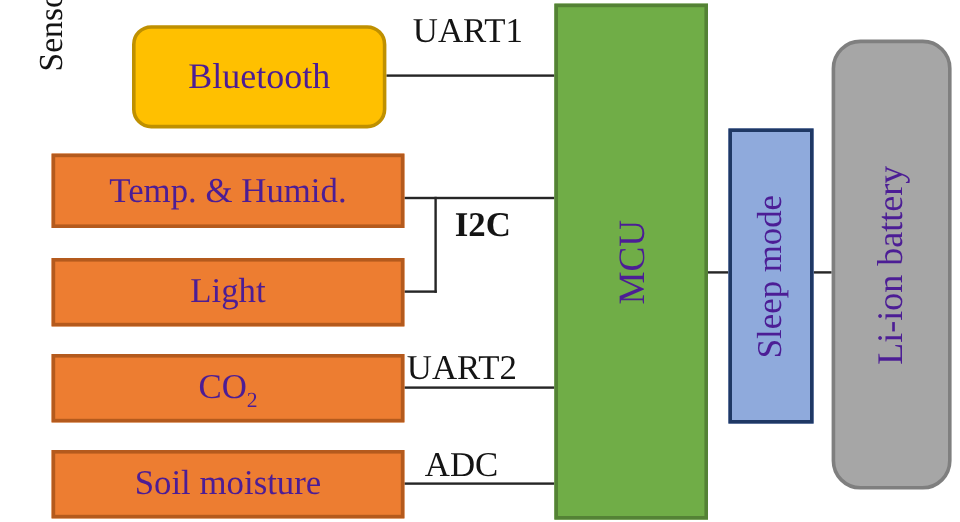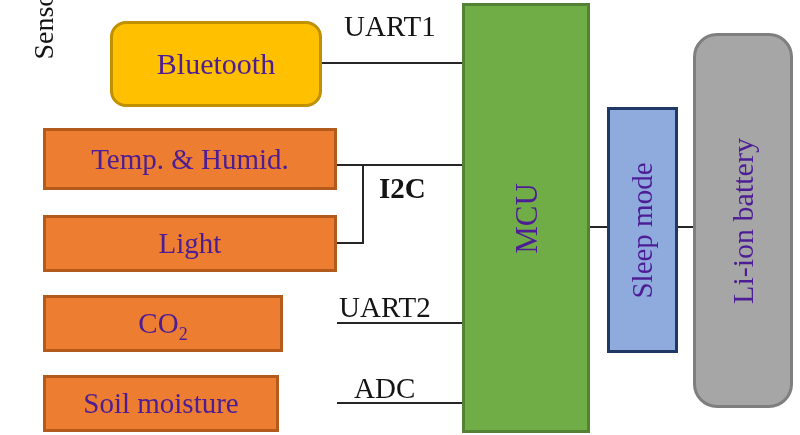--- a/index.html
+++ b/index.html
@@ -51,25 +51,25 @@
   </div>
 
   <div class="node" style="left: 43px; top: 215px; width: 294px; height: 57px; border: 3px solid rgb(180, 90, 29); background-color: rgb(237, 125, 49);">
     <span>Light</span>
   </div>
 
   <div class="node" style="left: 43px; top: 128px; width: 294px; height: 62px; border: 3px solid rgb(180, 90, 29); background-color: rgb(237, 125, 49);">
     <span>Temp. &amp; Humid.</span>
   </div>
 
-  <div class="node" style="left: 43px; top: 295px; width: 240px; height: 57px; border: 3px solid rgb(180, 90, 29); background-color: rgb(237, 125, 49);">
+  <div class="node" style="left: 43px; top: 295px; width: 294px; height: 57px; border: 3px solid rgb(180, 90, 29); background-color: rgb(237, 125, 49);">
     <span><span>CO</span><sub>2</sub></span>
   </div>
 
-  <div class="node" style="left: 43px; top: 375px; width: 236px; height: 57px; border: 3px solid rgb(180, 90, 29); background-color: rgb(237, 125, 49);">
+  <div class="node" style="left: 43px; top: 375px; width: 294px; height: 57px; border: 3px solid rgb(180, 90, 29); background-color: rgb(237, 125, 49);">
     <span>Soil moisture</span>
   </div>
 
   <div class="node" style="left: 462px; top: 3px; width: 128px; height: 430px; border: 3px solid rgb(84, 130, 53); font-size: 31px; background-color: rgb(112, 173, 71);">
     <span class="vtext">MCU</span>
   </div>
 
   <div class="node" style="left: 607px; top: 107px; width: 71px; height: 246px; border: 3px solid rgb(31, 56, 100); background-color: rgb(143, 170, 220);">
     <span class="vtext">Sleep mode</span>
   </div>

